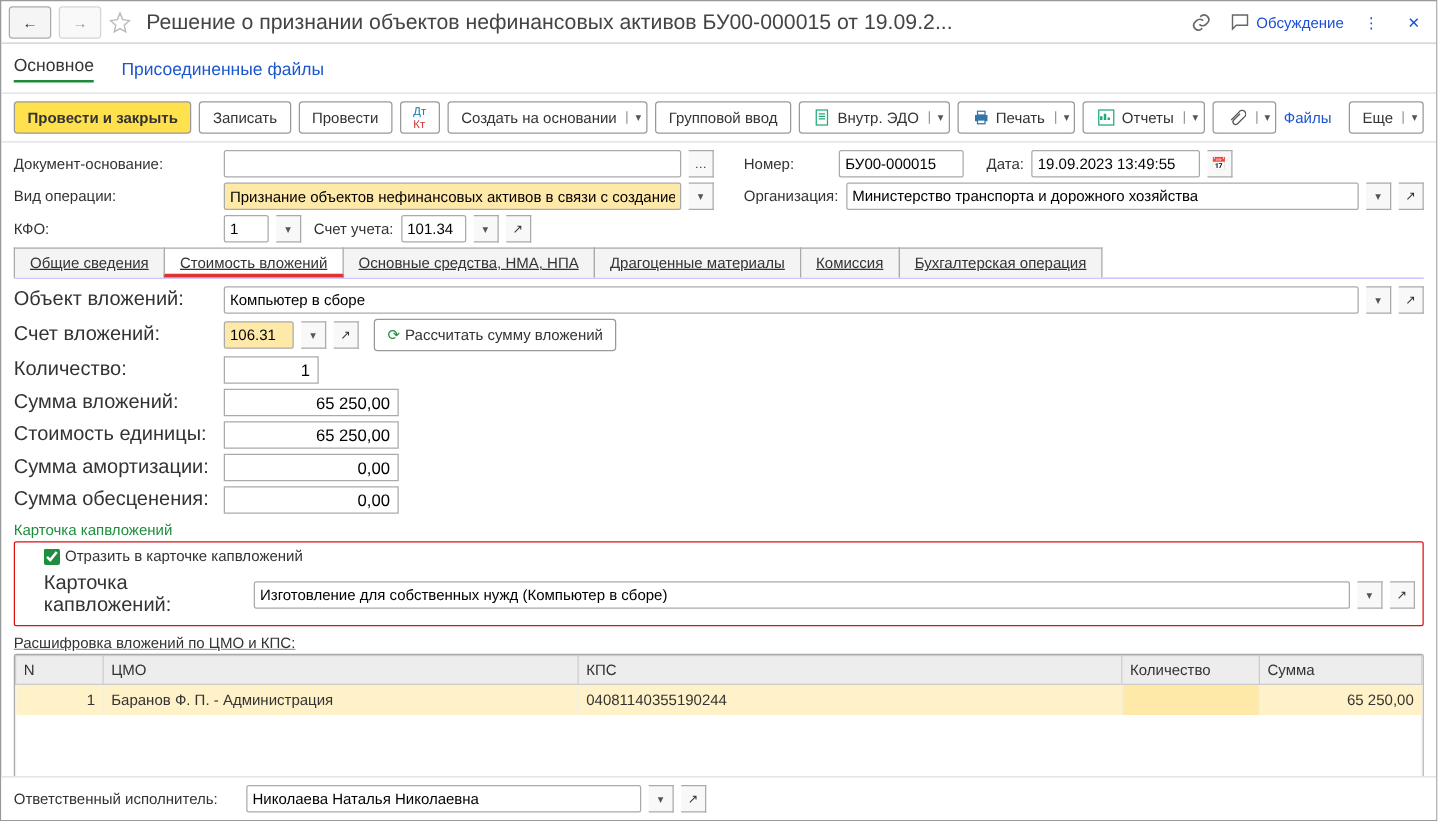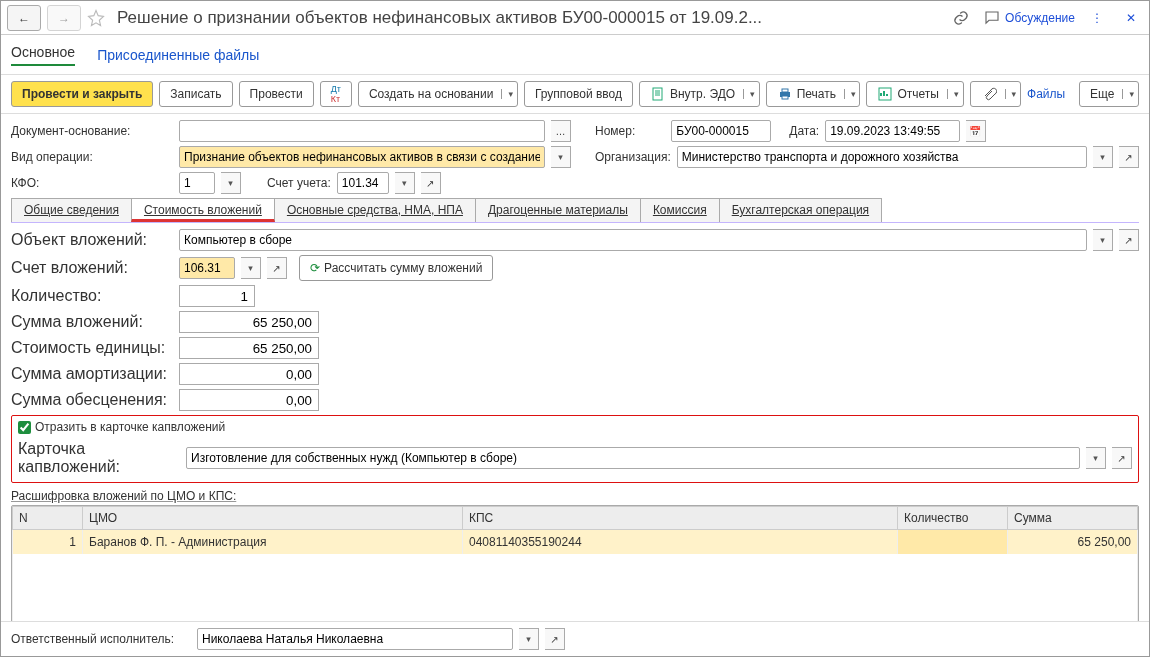--- a/index.html
+++ b/index.html
@@ -41,21 +41,21 @@
 
 
 .tabs { display:flex; border-bottom: 1px solid #c4b5fd; margin: 4px 0 6px 0; text-decoration: underline; }
 .tab { padding: 4px 12px; border:1px solid #aaa; border-bottom:none; margin-right:-1px; background:#f4f4f4; cursor:pointer; font-size:12px; }
 .tab.active { background:#fff; position:relative; border-bottom:3px solid #d33; padding-bottom:2px; }
 
 .panel-lbl { width: 162px; font-size:16px; }
 .num-field { height:22px; border:1px solid #aaa; padding:0 6px; text-align:right; width:140px; background:#fff; }
 
 .sec-title { color:#1e8e3e; font-size:12px; margin: 6px 0 2px 0; }
-.red-box { border: 1.5px solid #d11; padding: 4px 6px 6px 6px; margin: 2px 0 2px 0; border-radius:2px;}
+.red-box { border: 1.5px solid #d11; padding: 4px 6px 6px 23px; margin: 2px 0 2px 0; border-radius:2px;}
 .chk { display:flex; align-items:center; gap:4px; font-size:12px; }
 .chk input { accent-color:#1e8e3e; }
 
 .subtitle { font-size:12px; margin: 6px 0 2px 0; text-decoration: underline; text-decoration-color:#999; }
 
 .grid { border:1px solid #aaa; border-radius:2px; }
 .grid table { width:100%; border-collapse: collapse; }
 .grid th { background:#ededed; font-weight:normal; text-align:left; padding:4px 6px; border:1px solid #ccc; font-size:12px;}
 .grid td { padding: 5px 6px; border-left:1px solid #eee; border-right:1px solid #eee; font-size:12px;}
 .grid tbody tr.hl { background:#fff2c9; }
@@ -202,21 +202,21 @@
       <div class="ct mini-drop"></div>
       <div class="ct">↗</div>
     </div>
 
     <div class="row">
       <div class="lbl">КФО:</div>
       <div class="field" style="width:36px">
           <input value="1" style="">
         </div>
       <div class="ct mini-drop"></div>
-      <div class="lbl" style="width:auto;margin-left:20px;">Счет учета:</div>
+      <div class="lbl" style="width:auto;margin-left:4px;">Счет учета:</div>
       <div class="field" style="width:52px">
           <input value="101.34" style="">
         </div>
       <div class="ct mini-drop"></div>
       <div class="ct">↗</div>
     </div>
 
     <div class="tabs">
       <div class="tab">Общие сведения</div>
       <div class="tab active">Стоимость вложений</div>
@@ -260,20 +260,21 @@
       </div>
     <div class="row">
         <div class="panel-lbl">Сумма амортизации:</div>
         <input class="num-field" value="0,00" style="">
       </div>
     <div class="row">
         <div class="panel-lbl">Сумма обесценения:</div>
         <input class="num-field" value="0,00" style="">
       </div>
 
+    <div class="sec-title">Карточка капвложений</div>
     <div class="red-box">
       <label class="chk">
         <input type="checkbox" checked="" style="">
         <span>Отразить в карточке капвложений</span>
       </label>
       <div class="row" style="margin:6px 0 0 0;">
         <div class="panel-lbl">Карточка капвложений:</div>
         <div class="field" style="flex:1">
             <input value="Изготовление для собственных нужд (Компьютер в сборе)" style="">
           </div>

